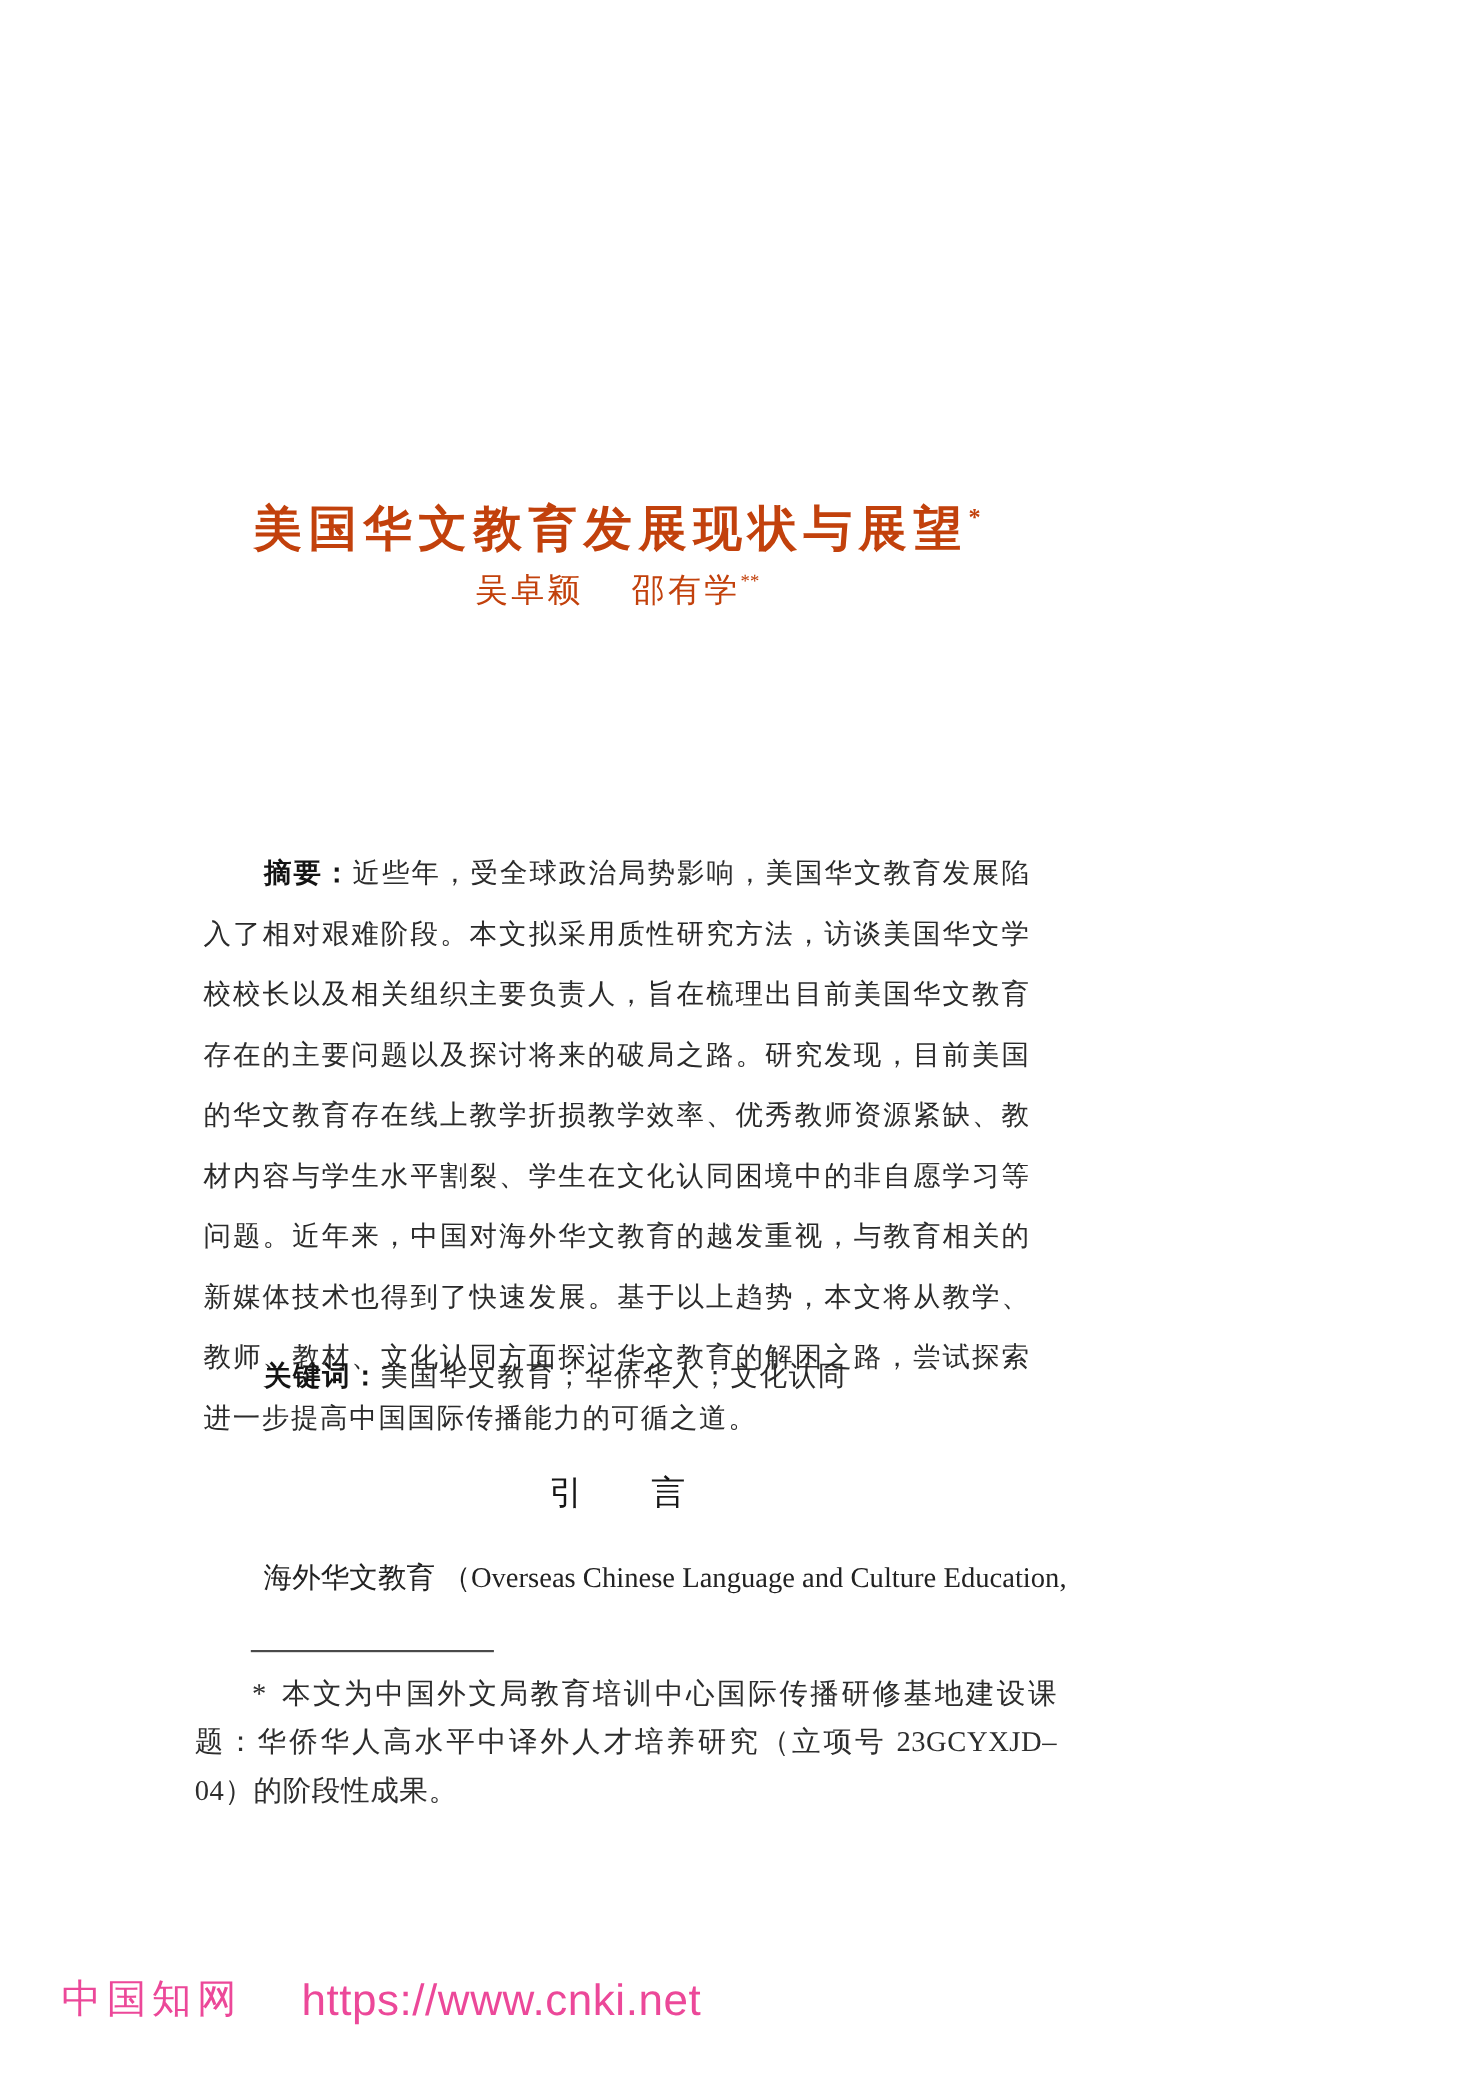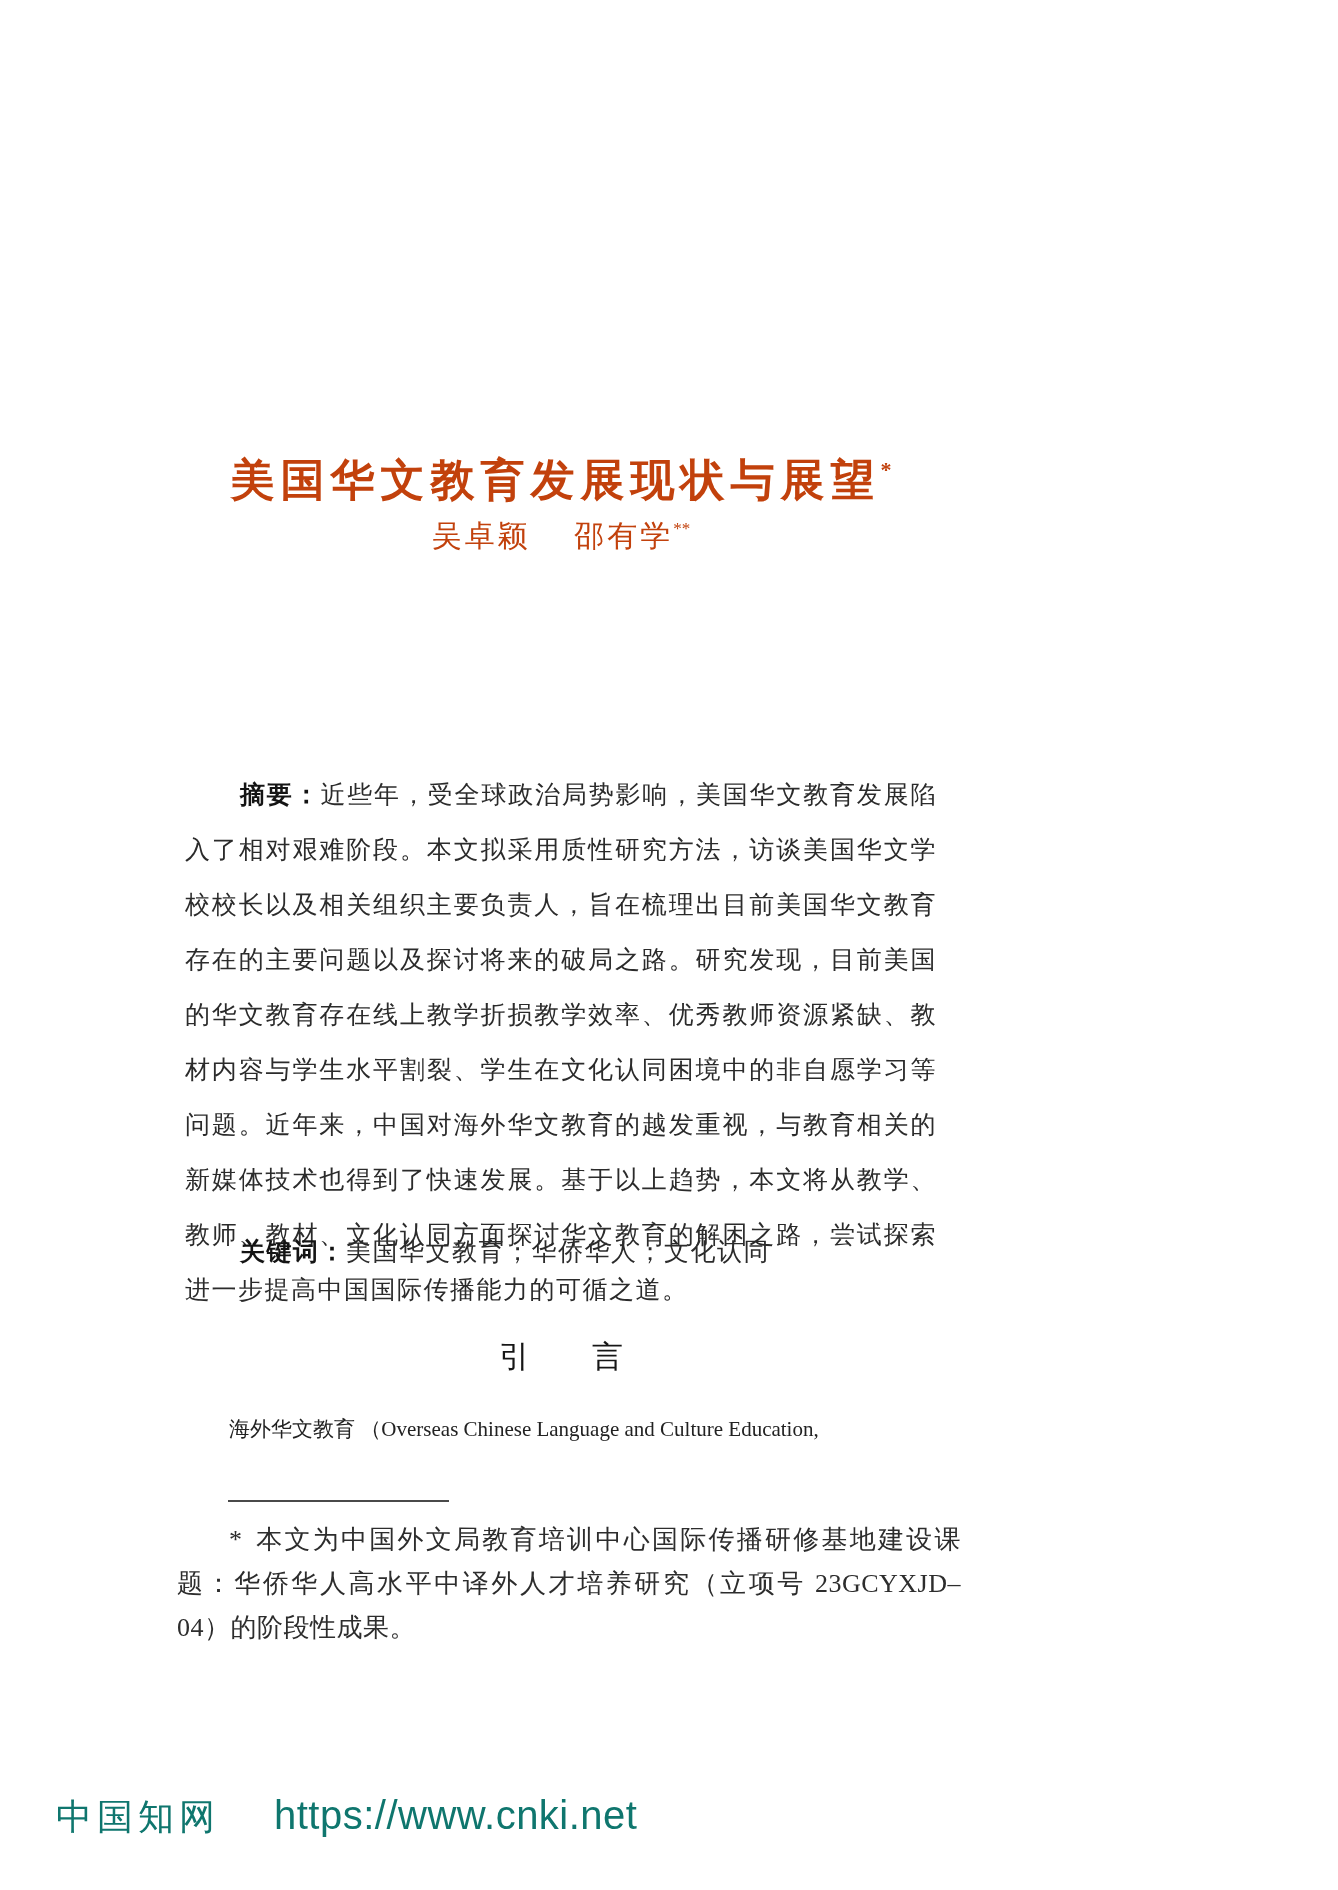--- a/index.html
+++ b/index.html
@@ -48,41 +48,41 @@
     white-space:nowrap;
   }
   .section-heading{
     position:absolute;left:0;top:1310px;width:100%;
     text-align:center;
     font-family:"Liberation Sans", sans-serif;
     font-size:31px;font-weight:400;color:#161616;
   }
   .body-par{
     position:absolute;left:0;top:1381px;width:100%;
-    font-size:21px;line-height:55px;
+    font-size:26px;line-height:55px;
     text-indent:2.1em;color:#222222;
     white-space:nowrap;
   }
   .footnote-rule{
     position:absolute;left:43px;top:1500px;
     width:221px;height:0;
     border-top:2px solid #4a4a4a;
   }
   .footnotes{
     position:absolute;left:-8px;top:1518px;width:784px;
     font-size:26px;line-height:44px;
     text-align:justify;text-justify:inter-ideograph;
     color:#2d2d2d;letter-spacing:0.5px;
   }
   .footnotes p{margin:0;text-indent:2em;}
   .fn-marker{padding-right:12px;}
   .site-footer{
     position:absolute;left:56px;top:1793px;
-    display:flex;align-items:flex-start;gap:54px;
-    color:#0f766e;
+    display:flex;align-items:flex-end;gap:54px;
+    color:#ec4899;
   }
   .site-footer .brand{
     font-family:"Liberation Sans", sans-serif;
     font-size:36px;letter-spacing:5px;
   }
   .site-footer .url{
     font-family:"Liberation Sans", sans-serif;
     font-size:40px;letter-spacing:0.5px;
   }
 </style>

